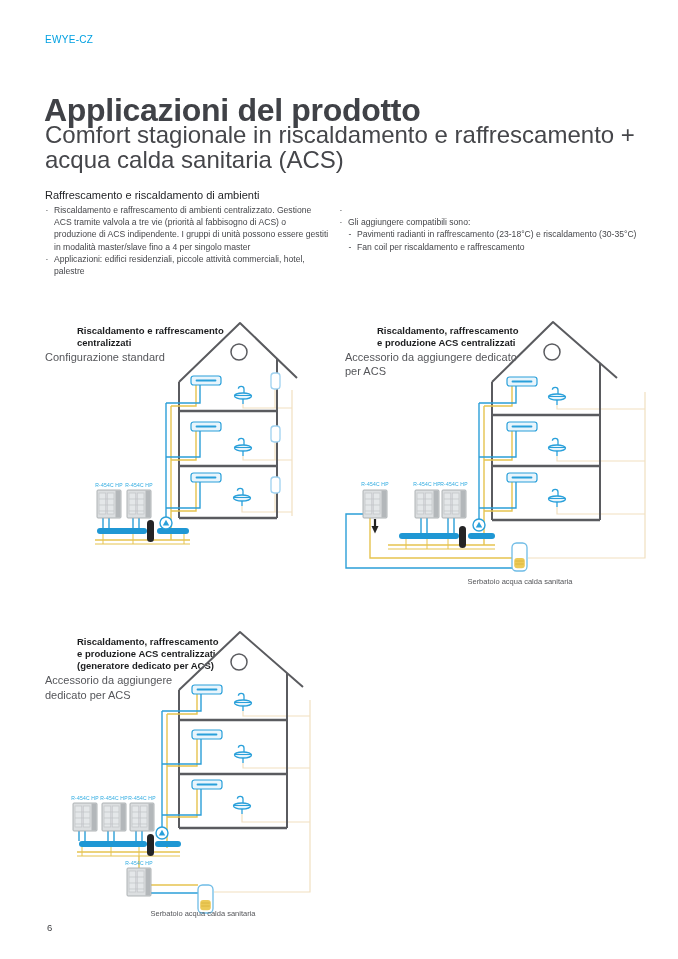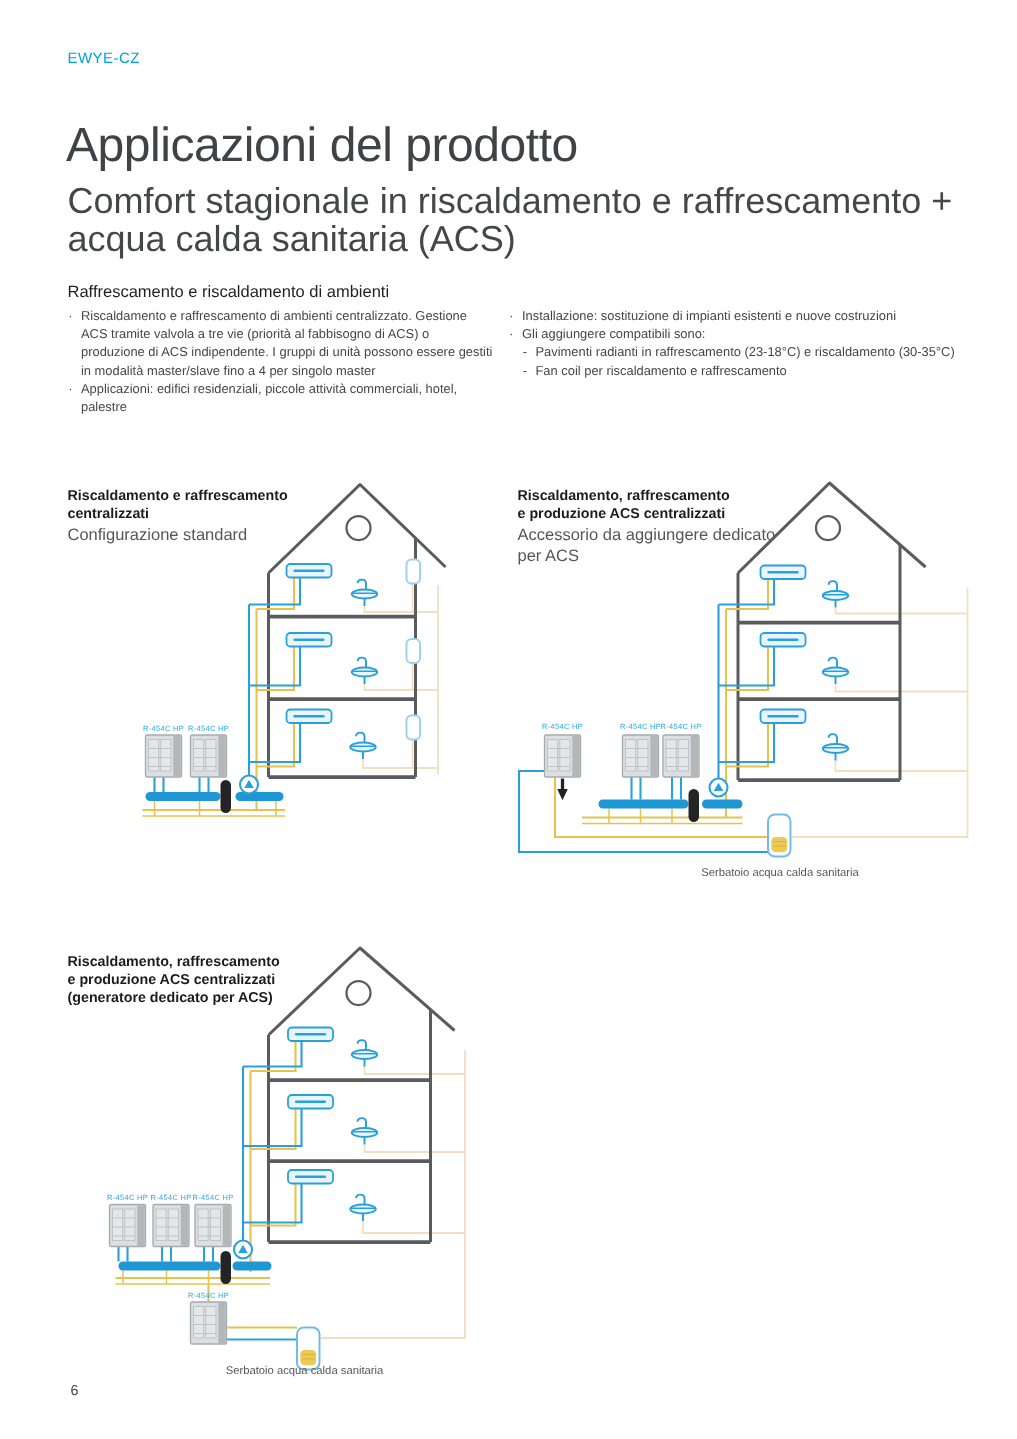--- a/index.html
+++ b/index.html
@@ -2,31 +2,31 @@
 <html><head>
 <meta charset="utf-8">
 <style>
   html,body{margin:0;padding:0;}
   body{
     width:678px;height:959px;position:relative;background:#ffffff;
     font-family:"Liberation Sans", sans-serif;overflow:hidden;
   }
   .abs{position:absolute;}
   .brand{left:45px;top:34px;font-size:10px;letter-spacing:.3px;color:#00a0e1;font-weight:normal;}
-  .title{left:44px;top:78px;font-size:32px;font-weight:400;color:#404247;letter-spacing:-.3px;}
+  .title{left:44px;top:92px;font-size:32px;font-weight:700;color:#404247;letter-spacing:-.3px;}
   .subtitle{left:45px;top:122px;font-size:24px;line-height:25px;color:#45464a;white-space:pre-line;}
   .sec-heading{left:45px;top:189px;font-size:11px;font-weight:normal;color:#1e1f22;}
   .col{font-size:8.6px;line-height:1.42;color:#45464a;}
   .col-left{left:45px;top:204px;width:284px;}
   .col-right{left:339px;top:204px;width:306px;}
   .b-row{display:flex;gap:5px;}
   .b-mark{flex:0 0 4px;text-align:center;}
   .sub-list{margin-left:9px;}
   .sub-row{display:flex;gap:5px;}
-  .dg-label .dg-title{font-size:9.5px;font-weight:bold;line-height:1.28;color:#1b1c1e;white-space:pre-line;}
+  .dg-label .dg-title{font-size:9.5px;font-weight:bold;line-height:1.28;color:#1b1c1e;white-space:pre-line;margin-left:32px;}
   .dg-label .dg-sub{font-size:11px;line-height:1.28;color:#55565a;white-space:pre-line;margin-top:1px;}
   #dg1-label{left:45px;top:325px;}
   #dg2-label{left:345px;top:325px;}
   #dg3-label{left:45px;top:636px;}
   #dg1-svg{left:40px;top:318px;}
   #dg2-svg{left:340px;top:318px;}
   #dg3-svg{left:40px;top:630px;}
   .page-num{left:47px;top:922px;font-size:9.5px;color:#3c3d40;}
   svg{display:block;}
   svg text{font-family:"Liberation Sans", sans-serif;}
@@ -86,21 +86,20 @@
   </div>
   <div class="b-row">
     <span class="b-mark">·</span>
     <span>Applicazioni: edifici residenziali, piccole attività commerciali, hotel, palestre</span>
   </div>
 </div>
 
 <div class="abs col col-right">
   <div class="b-row">
     <span class="b-mark">·</span>
-    <span>Installazione: sostituzione di impianti esistenti e nuove costruzioni</span>
   </div>
   <div class="b-row">
     <span class="b-mark">·</span>
     <span>Gli aggiungere compatibili sono:</span>
   </div>
   <div class="sub-list">
     <div class="sub-row">
       <span class="b-mark">-</span>
       <span>Pavimenti radianti in raffrescamento (23-18°C) e riscaldamento (30-35°C)</span>
     </div>
@@ -231,20 +230,22 @@
   <text class="unit-lbl" x="35" y="168" text-anchor="middle">R-454C HP</text>
   <text class="unit-lbl" x="87" y="168" text-anchor="middle">R-454C HP</text>
   <text class="unit-lbl" x="114" y="168" text-anchor="middle">R-454C HP</text>
   <text class="tank-cap" x="180" y="266" text-anchor="middle">Serbatoio acqua calda sanitaria</text>
 </svg>
 
 <div class="abs dg-label" id="dg3-label">
   <div class="dg-title">Riscaldamento, raffrescamento
 e produzione ACS centralizzati
 (generatore dedicato per ACS)</div>
+  <div class="dg-sub">Accessorio da aggiungere
+dedicato per ACS</div>
 </div>
 
 <svg class="abs" id="dg3-svg" width="310" height="292" viewBox="0 0 310 292">
   <g stroke="#f1dfc0" stroke-width="1.2" fill="none">
     <path d="M270,70 V262 H174"></path>
     <path d="M203,81 V86 H270"></path>
     <path d="M203,133 V138 H270"></path>
     <path d="M202,184 V192 H270"></path>
   </g>
   <g stroke="#5a5b5f" fill="none">

